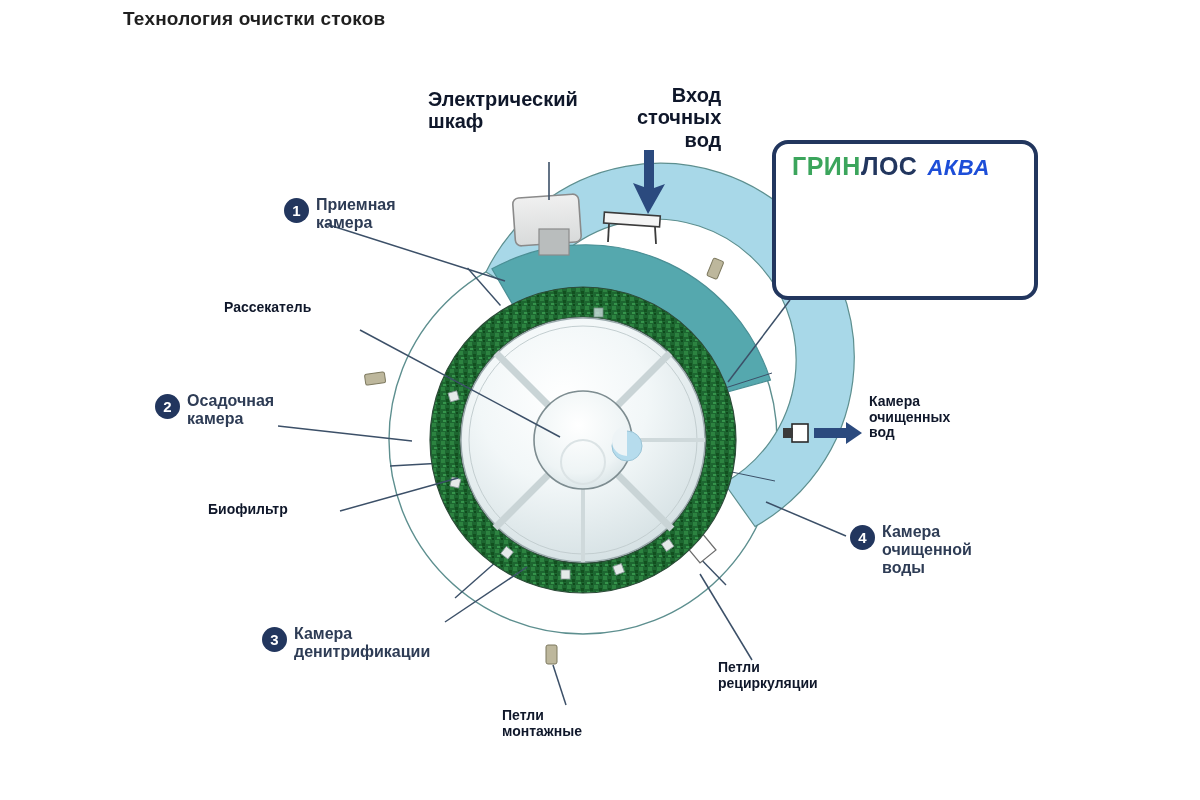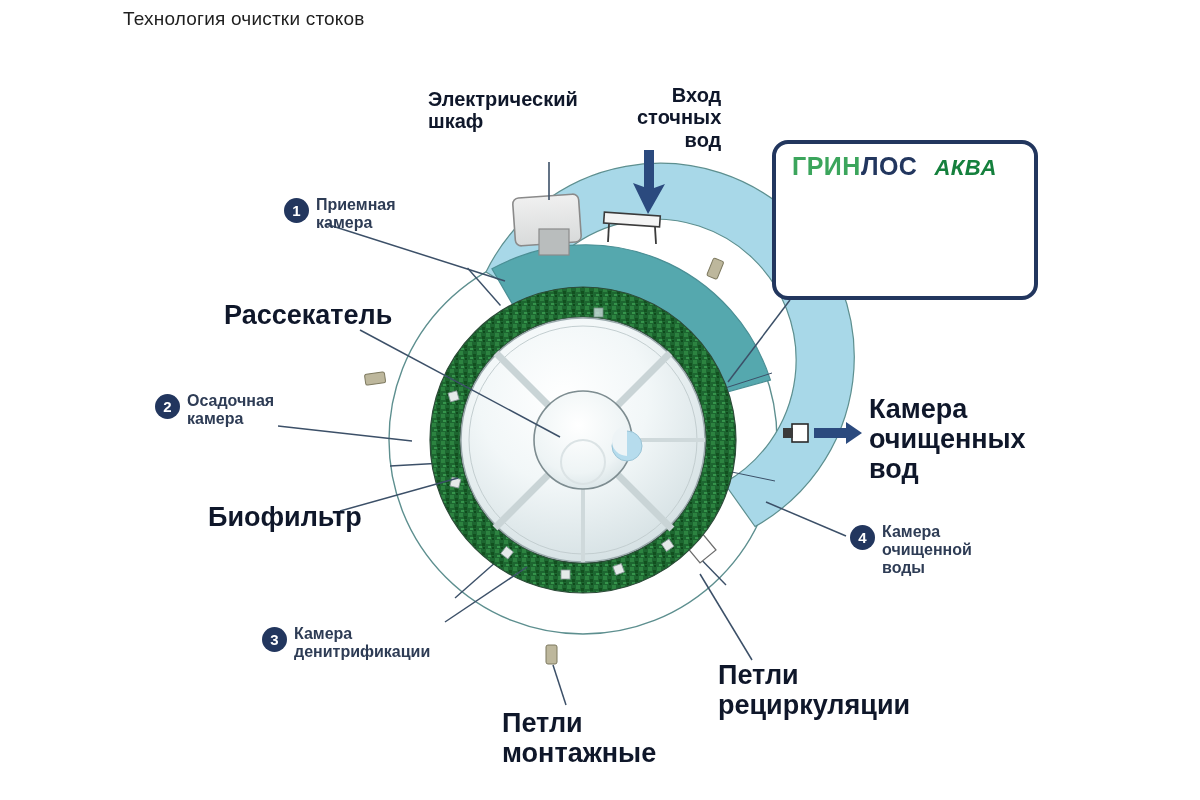--- a/index.html
+++ b/index.html
@@ -8,35 +8,35 @@
     width:1200px;height:800px;
     background:#ffffff;
     font-family:"Liberation Sans", sans-serif;
     overflow:hidden;
     position:relative;
   }
   #stage{position:relative;width:1200px;height:800px;overflow:hidden;background:#fff;}
 
   .title{
     position:absolute;left:123px;top:8px;
-    font-size:19px;font-weight:normal;color:#1f1f1f;
+    font-size:19px;font-weight:bold;color:#1f1f1f;
     letter-spacing:.2px;white-space:nowrap;
   }
 
   svg.diagram{position:absolute;left:0;top:0;width:1200px;height:800px;}
 
   .lbl{
     position:absolute;
     color:#0f172a;
     font-weight:bold;
     line-height:1.12;
     white-space:pre-line;
   }
   .lbl.s20{font-size:20px;}
-  .lbl.s21{font-size:27px;}
+  .lbl.s21{font-size:14px;}
 
   .numrow{position:absolute;display:flex;align-items:flex-start;gap:7px;}
   .numcirc{
     width:25px;height:25px;border-radius:50%;
     background:#22365e;color:#fff;
     font-size:15px;font-weight:bold;
     display:flex;align-items:center;justify-content:center;
     flex:0 0 auto;margin-top:2px;
   }
   .numtxt{
@@ -45,21 +45,21 @@
 
   
   .logobox{
     position:absolute;left:772px;top:140px;width:266px;height:160px;
     border:4px solid #22365e;border-radius:16px;background:#ffffff;
     box-sizing:border-box;padding:10px 14px 0 16px;
   }
   .brandline{font-size:25px;font-weight:bold;letter-spacing:.5px;line-height:1;margin-bottom:4px;white-space:nowrap;}
   .brand-grin{color:#3ba55c;}
   .brand-los{color:#22365e;}
-  .brand-akva{color:#15803d;font-style:italic;font-size:22px;margin-left:17px;}
+  .brand-akva{color:#1d4ed8;font-style:italic;font-size:22px;margin-left:10px;}
   .logotext{
     color:#22365e;font-size:20px;font-weight:bold;line-height:1.17;white-space:pre-line;
   }
 </style>
 </head>
 <body>
 
 <div id="stage">
 
   <div class="title">Технология очистки стоков</div>

